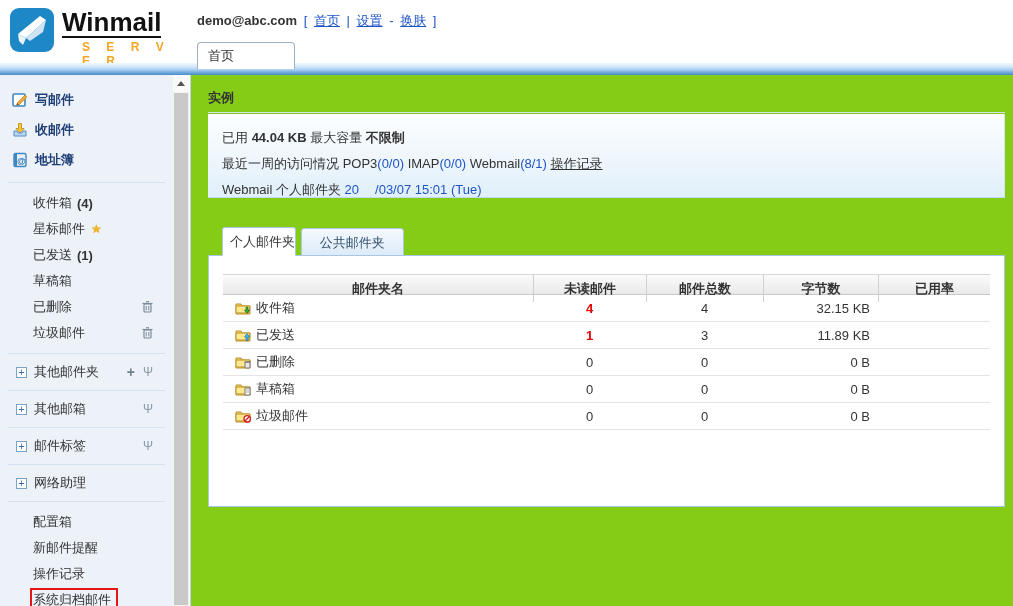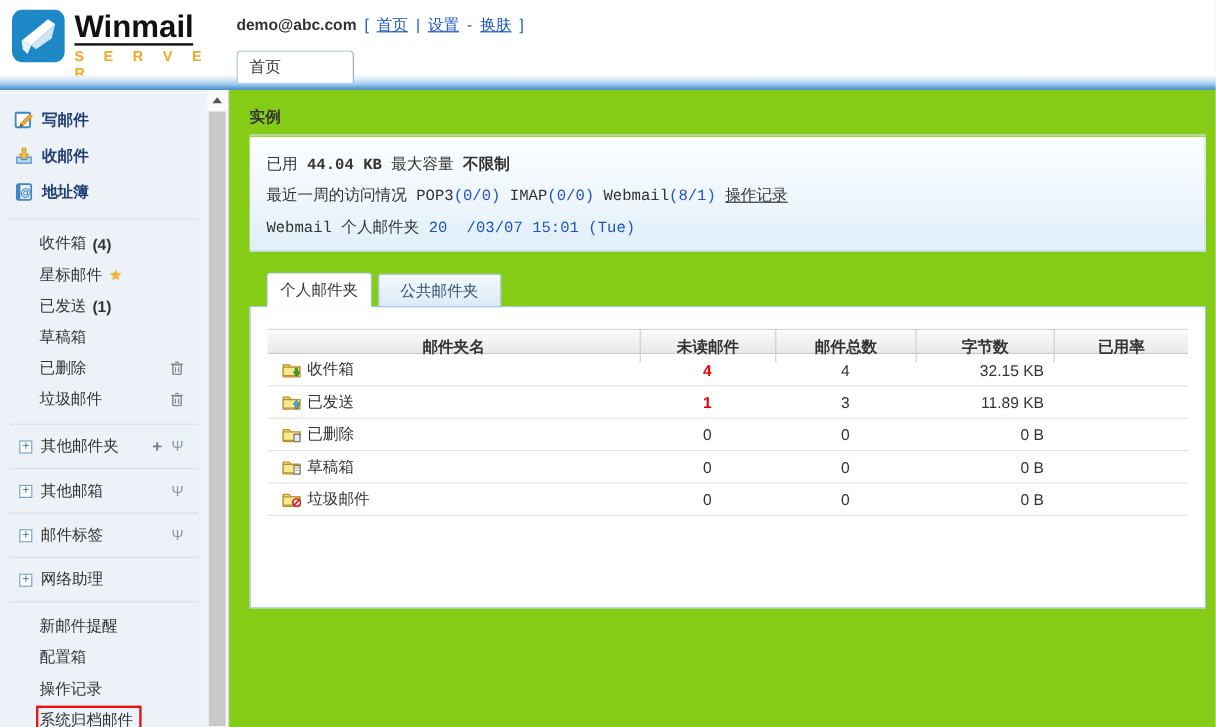--- a/index.html
+++ b/index.html
@@ -6,21 +6,21 @@
   html,body { width:1013px; height:606px; background:#fff; overflow:hidden;
               font-family:"Liberation Sans","DejaVu Sans",sans-serif; font-size:13px; color:#333; }
 
   
   .header { position:absolute; left:0; top:0; width:1013px; height:63px; background:#fff; }
   .logo { position:absolute; left:10px; top:6px; width:170px; height:50px; }
   .logo-box { position:absolute; left:0; top:2px; width:44px; height:44px; }
   .logo-text { position:absolute; left:52px; top:2px; }
   .logo-brand { font-size:26px; font-weight:bold; color:#111; line-height:28px;
                 border-bottom:2px solid #111; letter-spacing:0px; display:inline-block; padding-bottom:0px;}
-  .logo-sub { font-size:12px; font-weight:bold; color:#f5a623; letter-spacing:6.5px; margin-top:2px; }
+  .logo-sub { font-size:12px; font-weight:bold; color:#f5a623; letter-spacing:6.5px; margin-top:2px;margin-left:20px; }
 
   .account-line { position:absolute; left:197px; top:12px; font-size:13px; }
   .account { font-weight:bold; color:#333; }
   .acc-sep { color:#1d54c8; margin:0 3px; }
   .acc-link { color:#1d54c8; text-decoration:underline; cursor:pointer; }
 
   .home-tab { position:absolute; left:197px; top:42px; width:98px; height:27px; background:#fff;
               border:1px solid #9ab0c8; border-bottom:none; border-radius:4px 4px 0 0;
               line-height:25px; padding-left:10px; z-index:6; }
 
@@ -49,32 +49,32 @@
   .vs-up { position:absolute; left:0; top:0; width:16px; height:17px; background:#fafafa; cursor:pointer; }
   .vs-up .tri { position:absolute; left:4px; top:6px; width:0; height:0;
                 border-left:4px solid transparent; border-right:4px solid transparent; border-bottom:5px solid #555; }
   .vs-thumb { position:absolute; left:1px; top:18px; width:14px; height:512px; background:#c9c9c9; cursor:pointer; }
   .main-divider { position:absolute; left:190px; top:75px; width:1px; height:531px; background:#c2d4e8; }
 
   
   .main { position:absolute; left:191px; top:75px; width:822px; height:531px; background:#84cc16; }
   .m-title { position:absolute; left:17px; top:14px; font-weight:bold; color:#333; }
   .m-hr { position:absolute; left:17px; right:8px; top:37px; height:1px; background:#d3e3f2; }
-  .infobox { position:absolute; left:17px; right:8px; top:39px; height:96px;
+  .infobox { position:absolute; left:17px; right:8px; top:39px; height:84px;
              background:linear-gradient(180deg,#fcfeff 0%,#eef6fc 55%,#e0eff9 100%);
-             border-bottom:1px solid #c0d9ee; border-right:1px solid #d4e6f4; padding:11px 14px; line-height:26px;font-family:Liberation Mono, monospace; }
+             border-bottom:1px solid #c0d9ee; border-right:1px solid #d4e6f4; padding:11px 14px; line-height:26px; }
   .b { font-weight:bold; }
   .blue { color:#1d54c8; }
   .loglink { color:#333; text-decoration:underline; cursor:pointer; }
   .blurgap { display:inline-block; width:16px; }
 
   .tabs { position:absolute; left:17px; top:152px; height:29px; z-index:3; }
   .tab { display:inline-block; height:28px; line-height:27px; text-align:center;
          border:1px solid #a9c7e2; border-radius:3px 3px 0 0; cursor:pointer; vertical-align:bottom; }
-  .tab.active { width:88px; margin-left:14px; background:#fff; border-bottom:1px solid #fff; height:29px; font-weight:normal; }
+  .tab.active { width:74px; margin-left:14px; background:#fff; border-bottom:1px solid #fff; height:29px; font-weight:normal;text-align:right; }
   .tab.inactive { width:103px; margin-left:1px; background:linear-gradient(180deg,#f4f9fd,#dcebf8); color:#34506e; }
 
   .contentbox { position:absolute; left:17px; right:8px; top:180px; height:252px;
                 border:1px solid #a9c7e2; background:#fff; }
   .ftable { margin:18px 14px 0 14px; }
   .trow { display:grid; grid-template-columns:310px 113px 117px 115px 112px; align-items:center; }
   .thead { height:21px; background:linear-gradient(180deg,#fbfbfb,#e9e9e9);
            border-top:1px solid #d6d6d6; border-bottom:1px solid #c9c9c9; font-weight:bold; color:#333; }
   .thead > div { text-align:center; line-height:27px; border-left:1px solid #cfcfcf; height:100%; }
   .thead > div:first-child { border-left:none; }
@@ -225,24 +225,24 @@
   <div class="side-sep"></div>
 
   <div class="side-group">
     <span class="expand">+</span>
     <span>网络助理</span>
   </div>
 
   <div class="side-sep"></div>
 
   <div class="side-tool">
+    <span>配置箱</span>
+  </div>
+  <div class="side-tool">
     <span>新邮件提醒</span>
-  </div>
-  <div class="side-tool">
-    <span>配置箱</span>
   </div>
   <div class="side-tool">
     <span>操作记录</span>
   </div>
   <div class="side-tool">
     <span class="red-annot"><span>系统归档邮件</span></span>
   </div>
 </div>
 
 <div class="vscroll">

